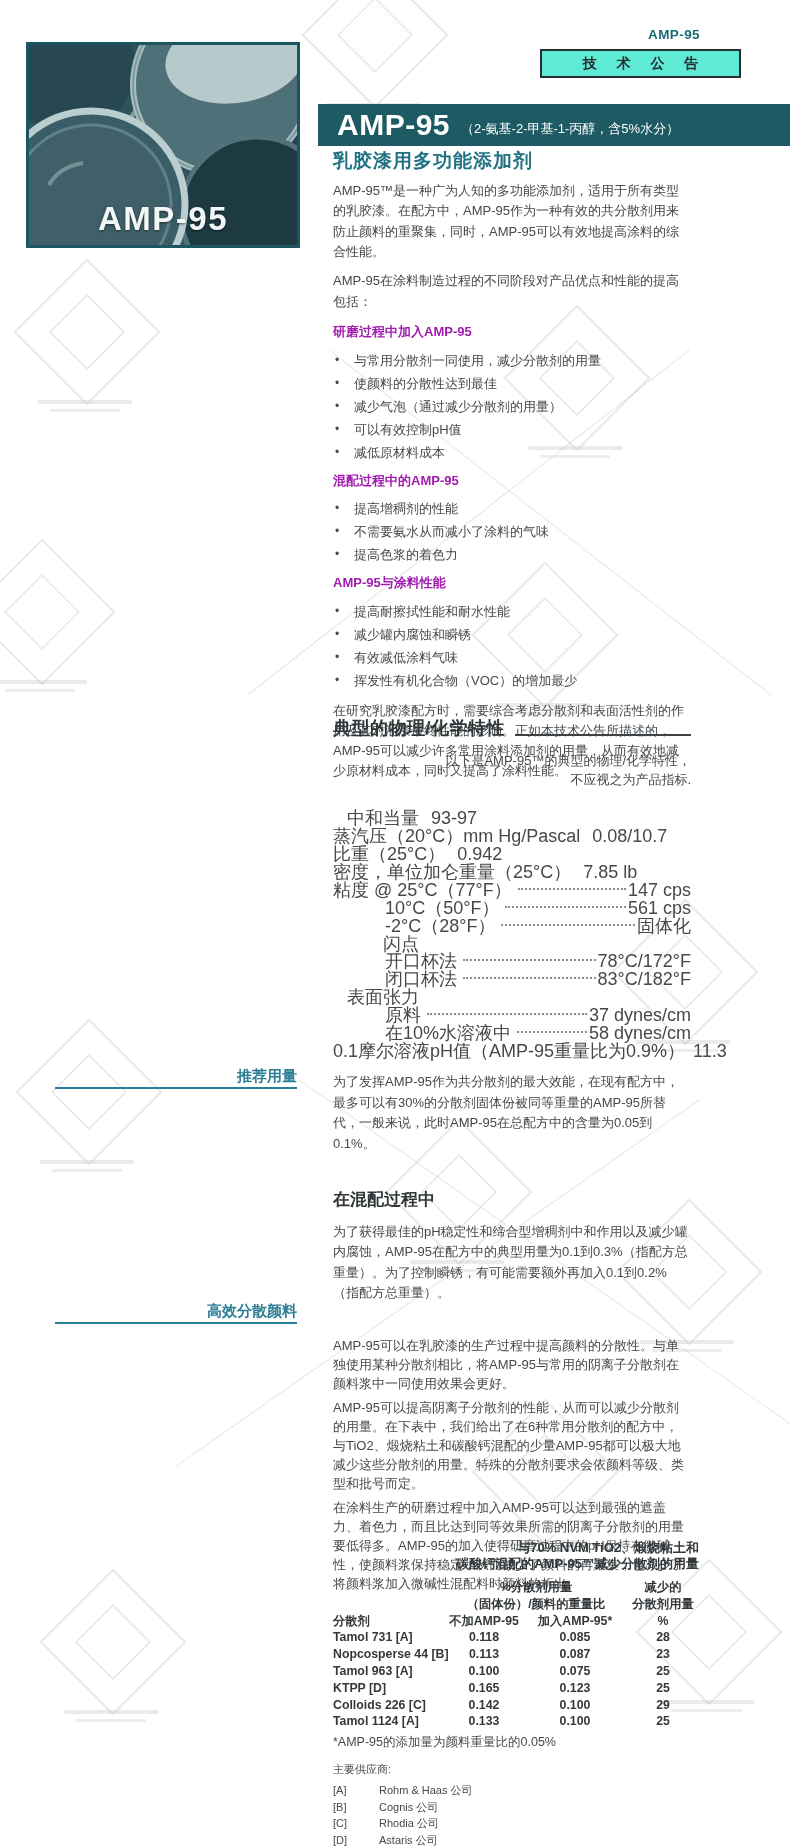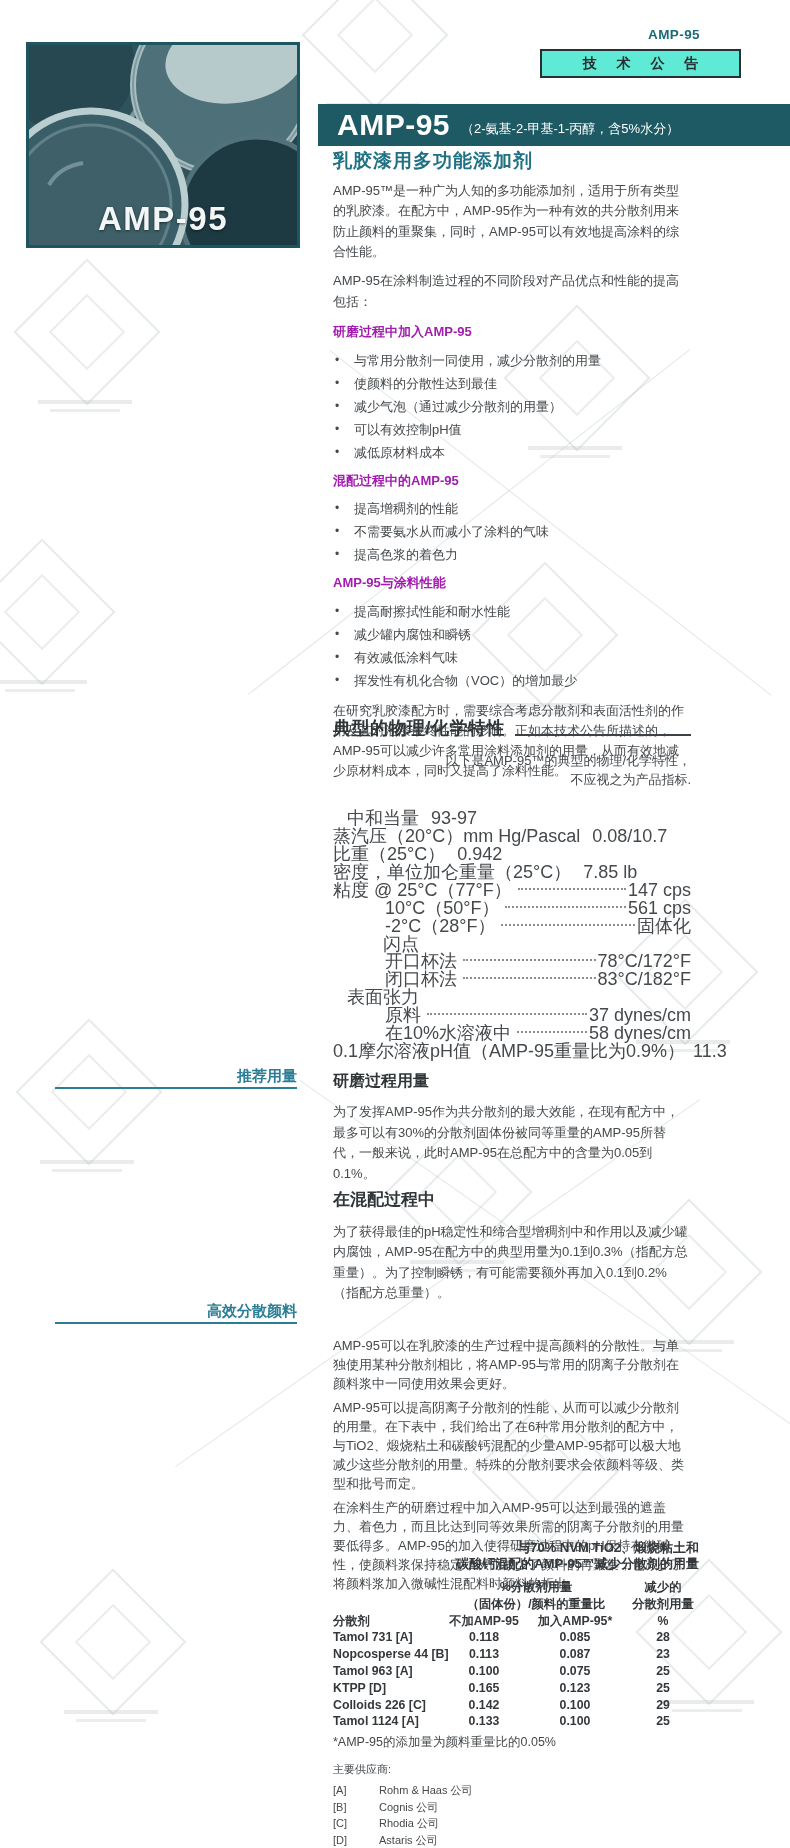--- a/index.html
+++ b/index.html
@@ -342,21 +342,20 @@
           <span class="plabel">0.1摩尔溶液pH值（AMP-95重量比为0.9%）</span>
           <span class="leader"></span>
           <span class="pvalue">11.3</span>
         </div>
       </div>
   </section>
 
   <div class="margin-head" id="mh-dosage">推荐用量</div>
 
   <section id="sec-dosage">
-    <h3 class="h-mid">研磨过程用量</h3>
     <p>为了发挥AMP-95作为共分散剂的最大效能，在现有配方中，最多可以有30%的分散剂固体份被同等重量的AMP-95所替代，一般来说，此时AMP-95在总配方中的含量为0.05到0.1%。</p>
   </section>
 
   <section id="sec-mixing">
     <h3 class="h-big">在混配过程中</h3>
     <p>为了获得最佳的pH稳定性和缔合型增稠剂中和作用以及减少罐内腐蚀，AMP-95在配方中的典型用量为0.1到0.3%（指配方总重量）。为了控制瞬锈，有可能需要额外再加入0.1到0.2%（指配方总重量）。</p>
   </section>
 
   <div class="margin-head" id="mh-dispersion">高效分散颜料</div>
 

